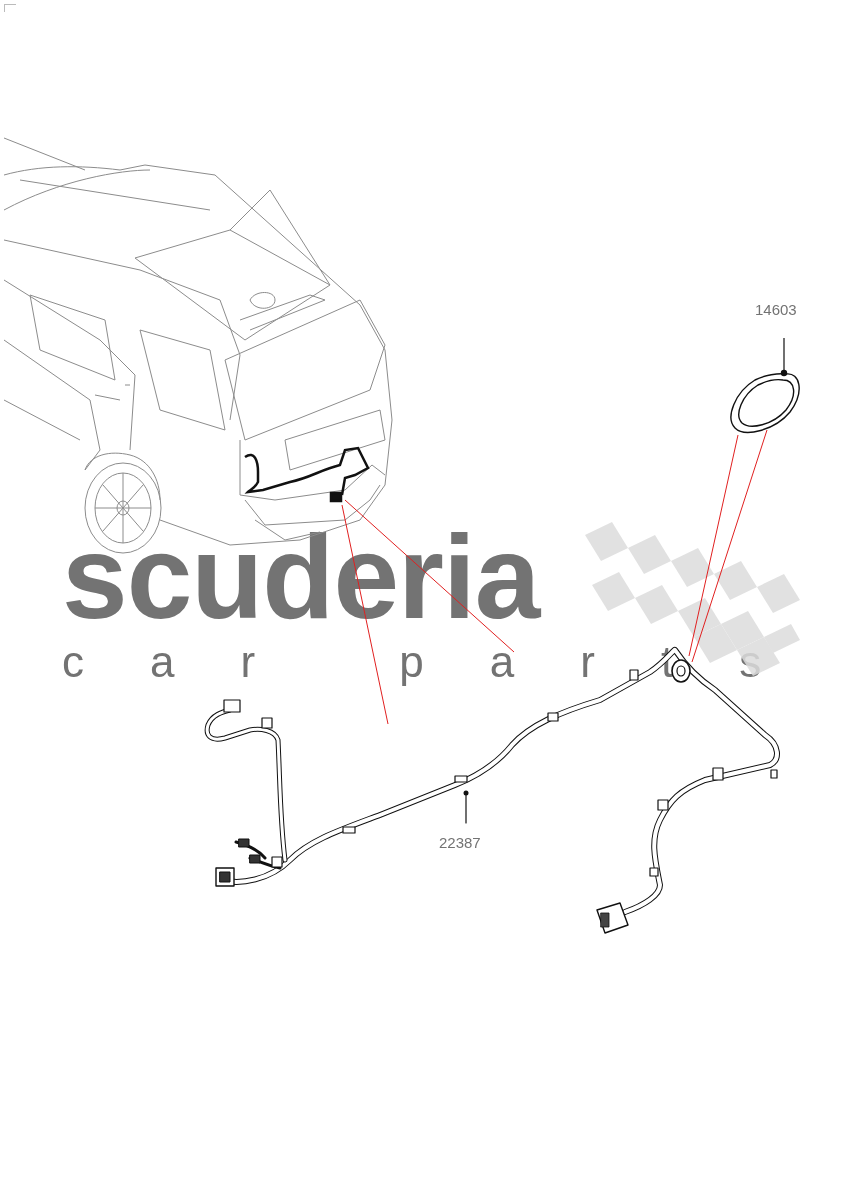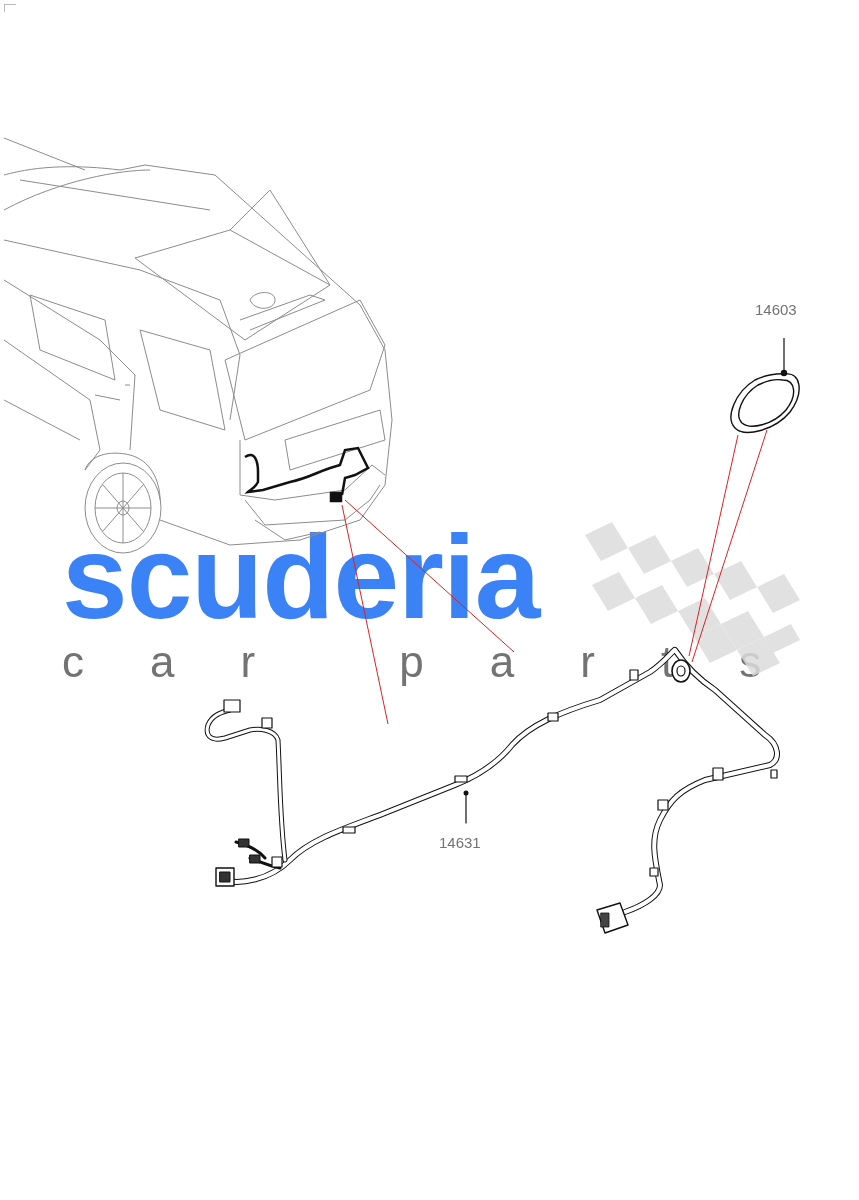--- a/index.html
+++ b/index.html
@@ -1,19 +1,19 @@
 <!DOCTYPE html>
 <html><head>
 <meta charset="utf-8">
 <style>
   html, body { margin: 0; padding: 0; background: #ffffff; }
   body { width: 859px; height: 1200px; position: relative; overflow: hidden; font-family: "Liberation Sans", sans-serif; }
   .stage { position: absolute; left: 0; top: 0; width: 859px; height: 1200px; }
   .corner-mark { position: absolute; left: 4px; top: 4px; width: 11px; height: 7px; border-left: 1px solid #bbbbbb; border-top: 1px solid #bbbbbb; }
-  .watermark-main { position: absolute; left: 62px; top: 518px; font-size: 118px; font-weight: bold; color: #3b82f6; letter-spacing: -1px; line-height: 1; }
+  .watermark-main { position: absolute; left: 62px; top: 518px; font-size: 118px; font-weight: bold; color: #737373; letter-spacing: -1px; line-height: 1; }
   .watermark-sub { position: absolute; left: 62px; top: 640px; font-size: 44px; color: #737373; letter-spacing: 66px; line-height: 1; }
   .callout { position: absolute; font-size: 15px; color: #737373; line-height: 1; }
   svg { position: absolute; left: 0; top: 0; }
 </style>
 </head>
 <body>
 
 <div class="stage">
   <div class="corner-mark"></div>
 
@@ -126,14 +126,14 @@
 
       <ellipse cx="681" cy="671" rx="9" ry="11" stroke-width="1.6" fill="#fff"></ellipse>
       <ellipse cx="681" cy="671" rx="4" ry="5" stroke-width="1.2" fill="#fff"></ellipse>
 
       <line x1="466" y1="795" x2="466" y2="823" stroke-width="1.2"></line>
       <circle cx="466" cy="793" r="2.5" fill="#111" stroke="none"></circle>
     </g>
   </svg>
 
   <div class="callout" style="left:755px; top:302px;">14603</div>
-  <div class="callout" style="left:439px; top:835px;">14631</div>
+  <div class="callout" style="left:439px; top:835px;">22387</div>
 </div>
 
 </body></html>

